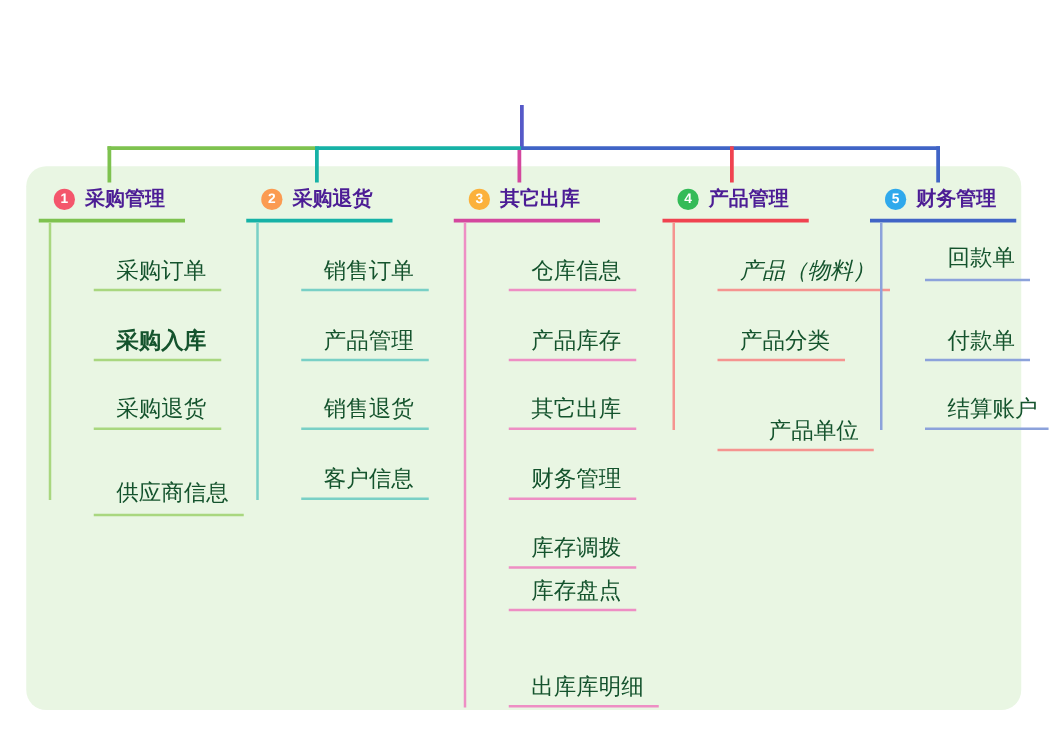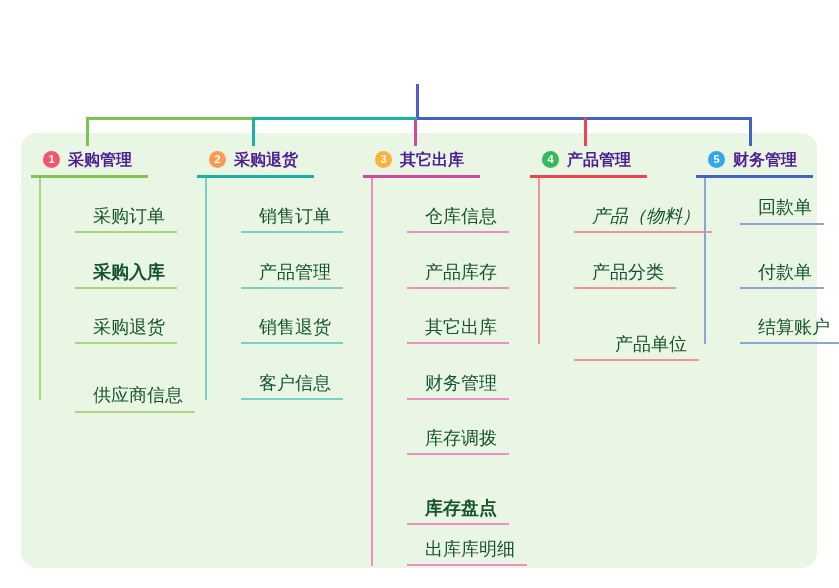--- a/index.html
+++ b/index.html
@@ -77,21 +77,21 @@
       <div class="branch-header" style="left: 363px; border-bottom-color: rgb(212, 71, 158);">
         <div class="badge" style="background: rgb(251, 177, 60);">3</div>
         <div class="branch-title">其它出库</div>
       </div>
       <div class="trunk" style="left: 371px; top: 178px; height: 388px; background: rgb(238, 142, 196);"></div>
       <div class="child-item" style="left: 371px; top: 206px; border-bottom-color: rgb(238, 142, 196);">仓库信息</div>
       <div class="child-item" style="left: 371px; top: 261.5px; border-bottom-color: rgb(238, 142, 196); text-align: right;">产品库存</div>
       <div class="child-item" style="left: 371px; top: 317px; border-bottom-color: rgb(238, 142, 196);">其它出库</div>
       <div class="child-item" style="left: 371px; top: 372.5px; border-bottom-color: rgb(238, 142, 196);">财务管理</div>
       <div class="child-item" style="left: 371px; top: 428px; border-bottom-color: rgb(238, 142, 196);">库存调拨</div>
-      <div class="child-item" style="left: 371px; top: 498px; border-bottom-color: rgb(238, 142, 196); font-weight: bold;">库存盘点</div>
+      <div class="child-item" style="left: 371px; top: 462px; border-bottom-color: rgb(238, 142, 196);">库存盘点</div>
       <div class="child-item" style="left: 371px; top: 539px; border-bottom-color: rgb(238, 142, 196);">出库库明细</div>
       <div class="branch-header" style="left: 530px; border-bottom-color: rgb(240, 67, 80);">
         <div class="badge" style="background: rgb(52, 187, 88);">4</div>
         <div class="branch-title">产品管理</div>
       </div>
       <div class="trunk" style="left: 538px; top: 178px; height: 166px; background: rgb(245, 148, 144);"></div>
       <div class="child-item" style="left: 538px; top: 206px; border-bottom-color: rgb(245, 148, 144); font-style: italic;">产品（物料）</div>
       <div class="child-item" style="left: 538px; top: 261.5px; border-bottom-color: rgb(245, 148, 144);">产品分类</div>
       <div class="child-item" style="left: 538px; top: 334px; border-bottom-color: rgb(245, 148, 144); padding-left: 41px;">产品单位</div>
       <div class="branch-header" style="left: 696px; border-bottom-color: rgb(64, 100, 198);">

